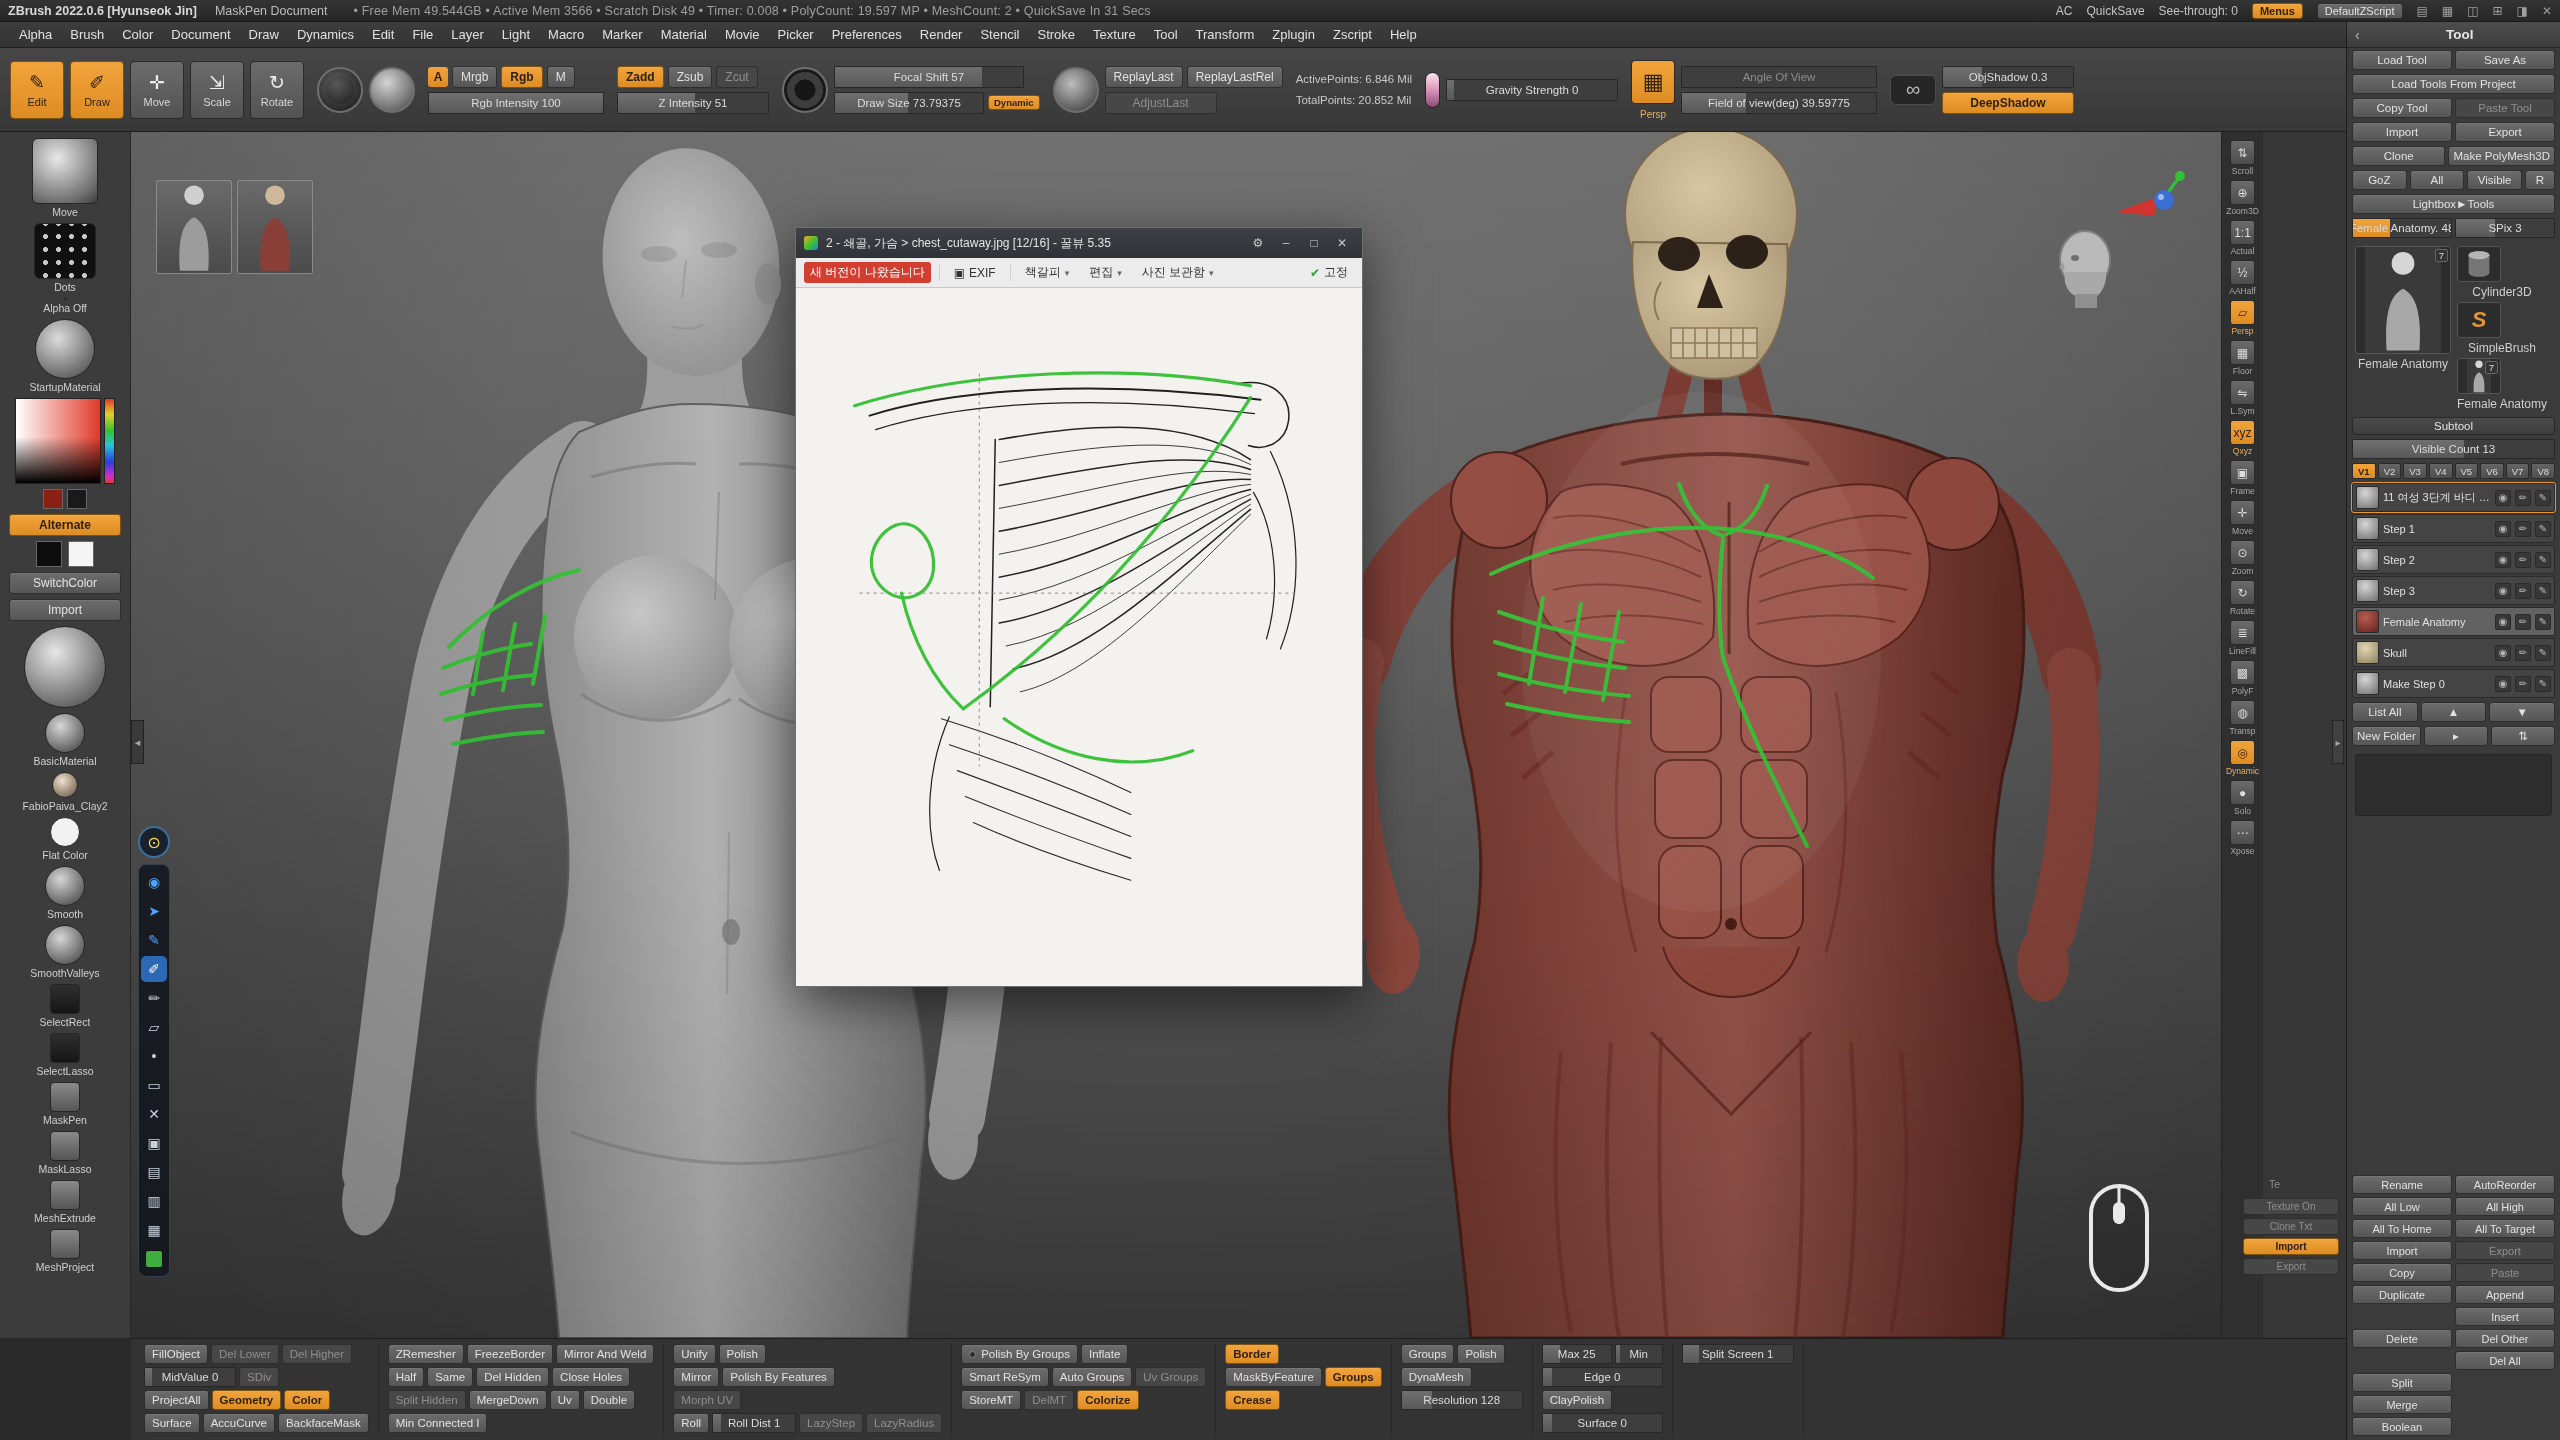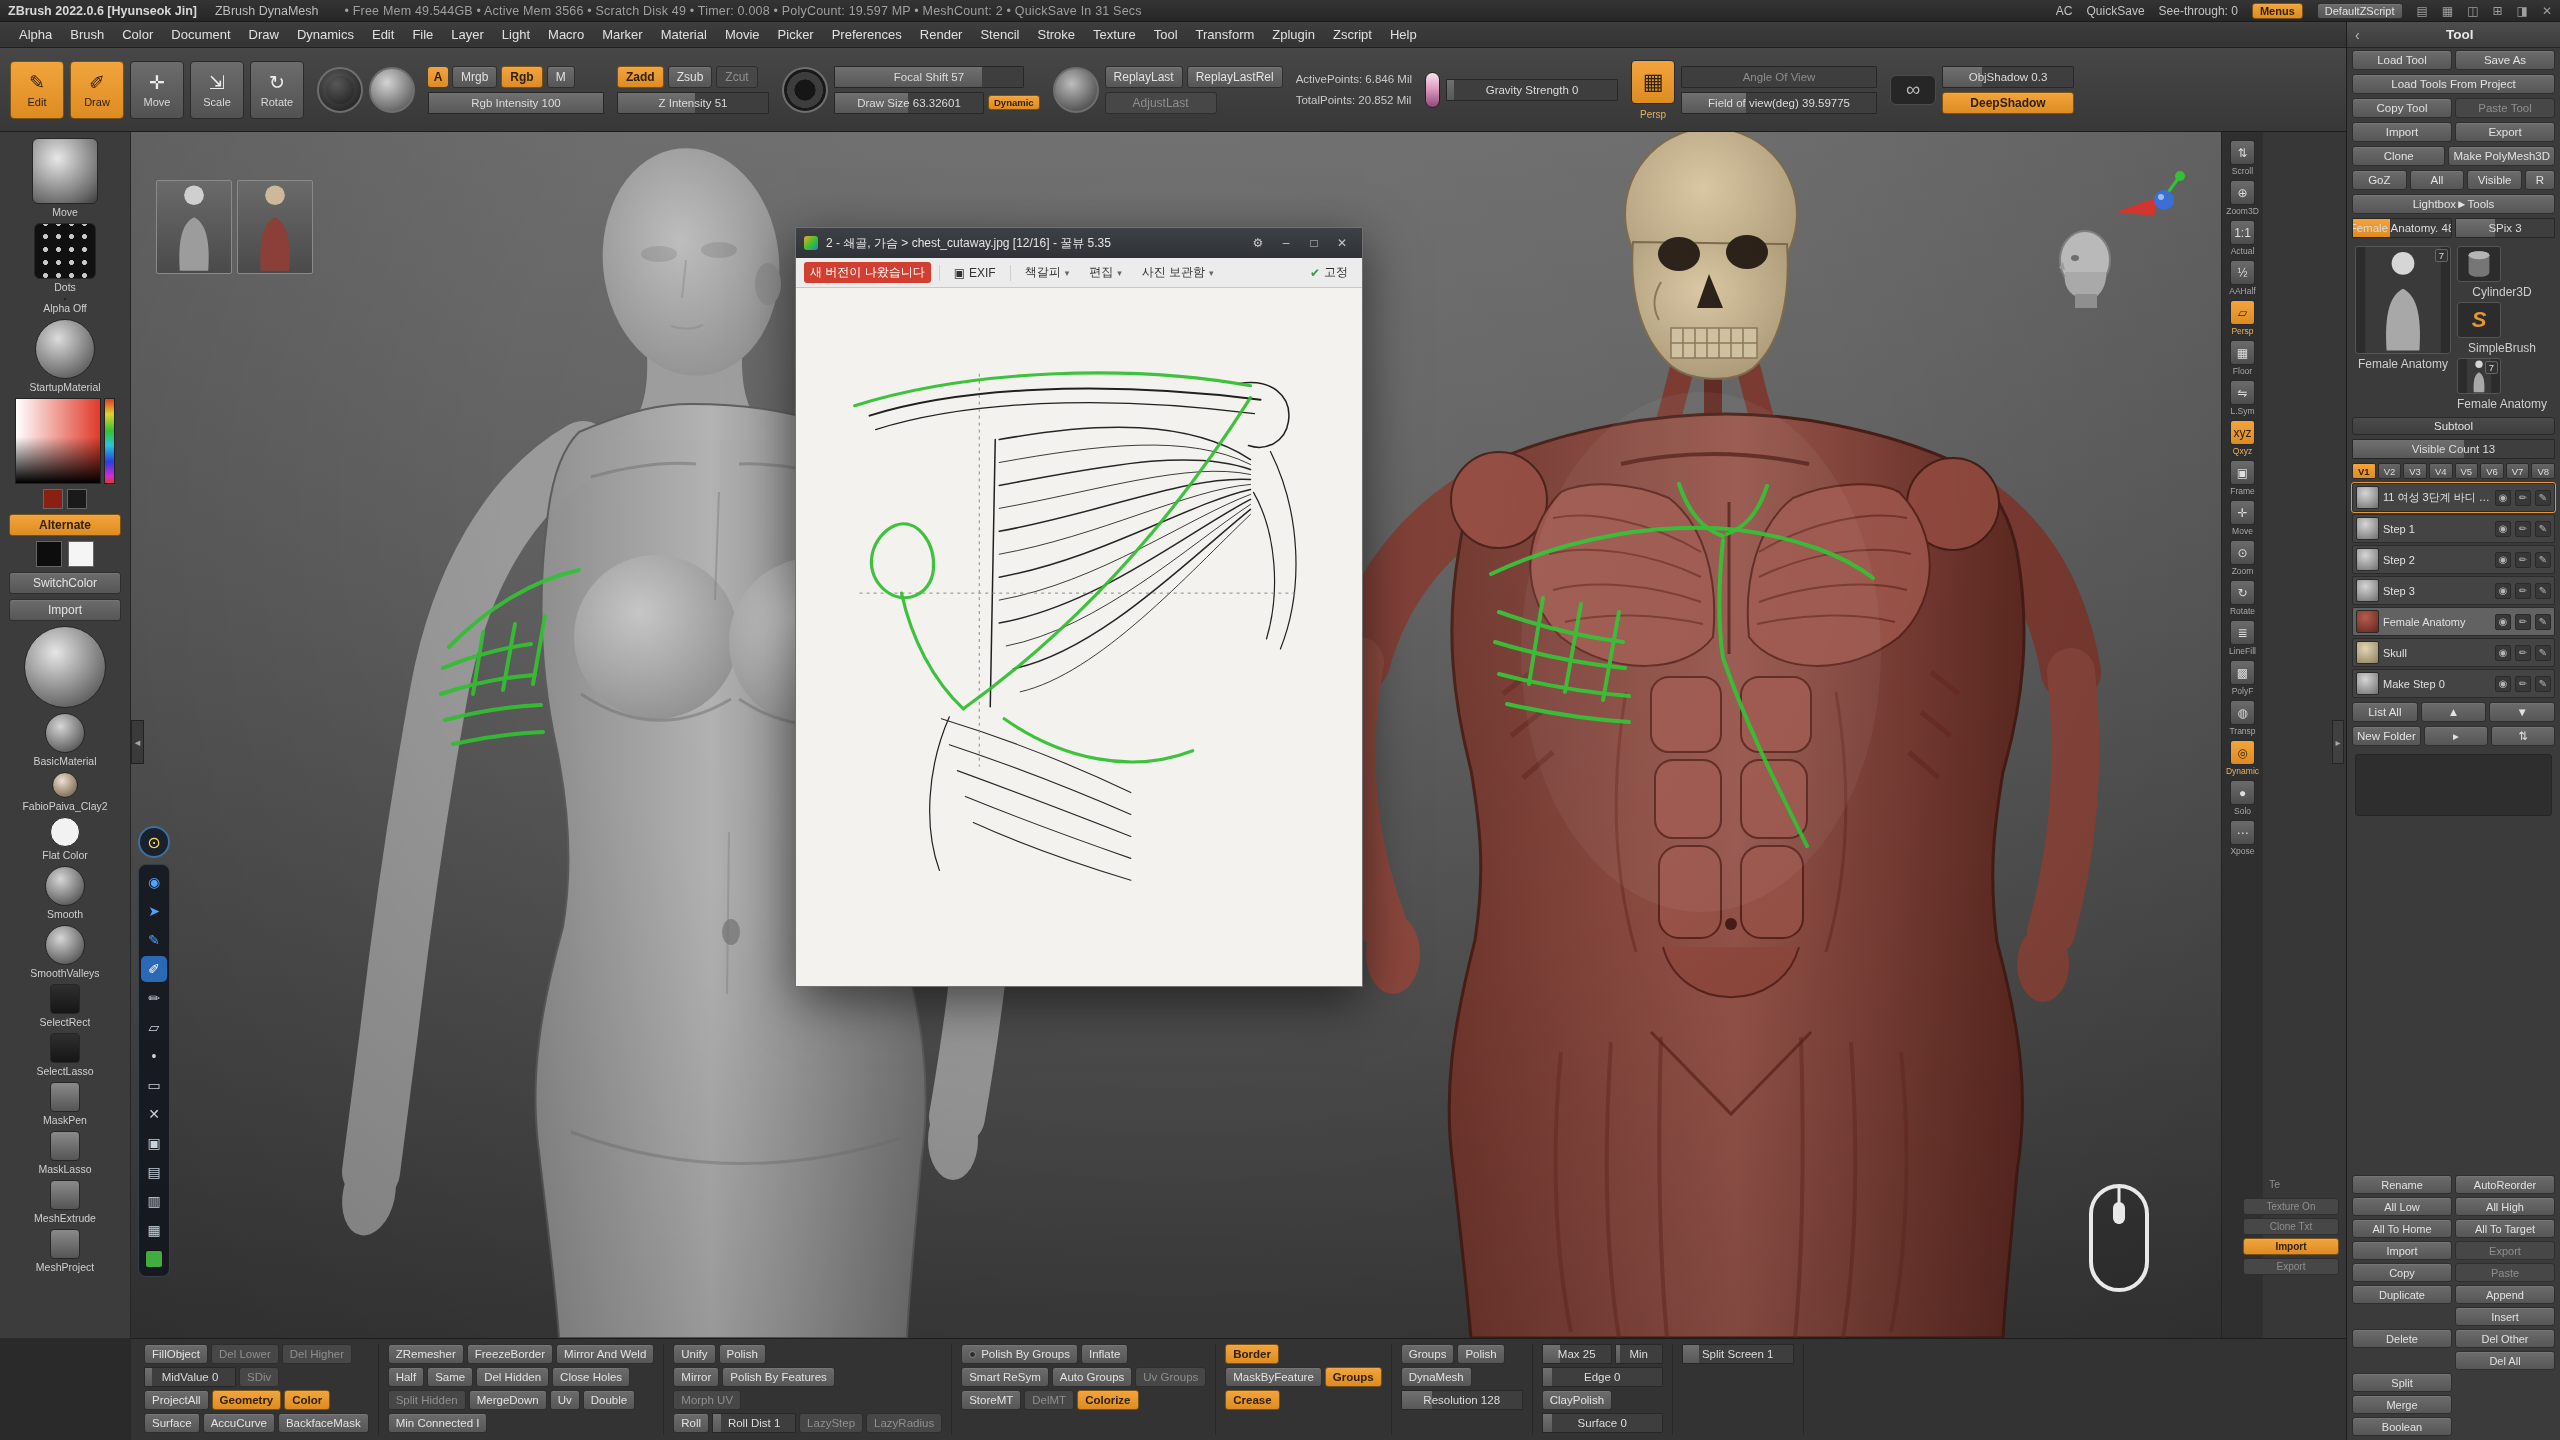--- a/index.html
+++ b/index.html
@@ -201,21 +201,21 @@
 .bgroup{display:flex;flex-direction:column;gap:3px;padding:0 9px;border-right:1px solid #272727;height:100%}
 .brow{display:flex;gap:3px}
 .brow .btn{height:20px;font-size:11.5px;padding:0 7px}
 .brow .slider{height:20px}
 </style>
 </head>
 <body>
 
 <div id="titlebar">
   <span class="tb-app">ZBrush 2022.0.6 [Hyunseok Jin]</span>
-  <span class="tb-doc">ZBrush DynaMesh</span>
+  <span class="tb-doc">MaskPen Document</span>
   <span class="tb-stats">• Free Mem 49.544GB   • Active Mem 3566   • Scratch Disk 49   • Timer: 0.008   • PolyCount: 19.597 MP   • MeshCount: 2   • QuickSave In 31 Secs</span>
   <div class="tb-right" id="tbright">
       <span class="tb-item">AC</span>
       <span class="tb-item">QuickSave</span>
       <span class="tb-item">See-through: 0</span>
       <div class="btn o">
         <span>Menus</span>
       </div>
       <div class="btn">
         <span>DefaultZScript</span>
@@ -327,21 +327,21 @@
       <div class="scol">
         <div class="srow">
           <div class="slider" style="width: 190px;">
             <div class="fill" style="width: 78%;"></div>
             <span class="slab">Focal Shift 57</span>
           </div>
         </div>
         <div class="srow">
           <div class="slider" style="width: 150px;">
             <div class="fill" style="width: 49%;"></div>
-            <span class="slab">Draw Size 63.32601</span>
+            <span class="slab">Draw Size 73.79375</span>
           </div>
           <div class="btn o sm">
             <span>Dynamic</span>
           </div>
         </div>
       </div>
     </div>
     <div class="sgroup">
       <div class="circ sphere2"></div>
       <div class="scol">

